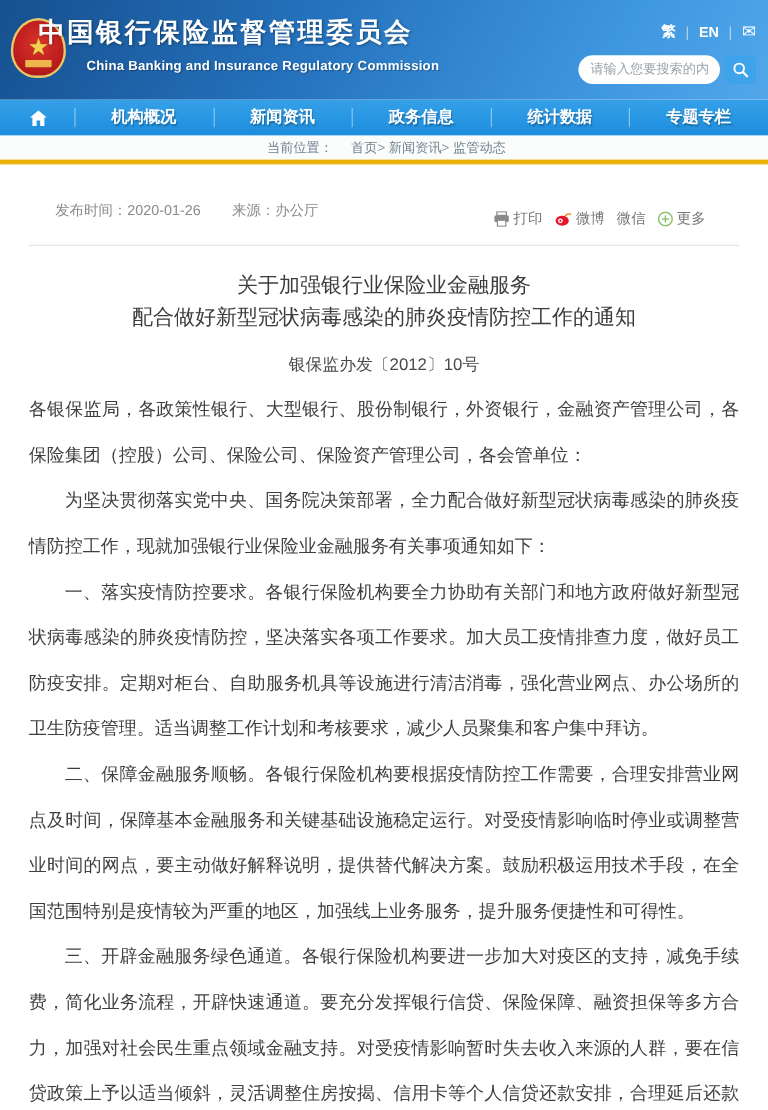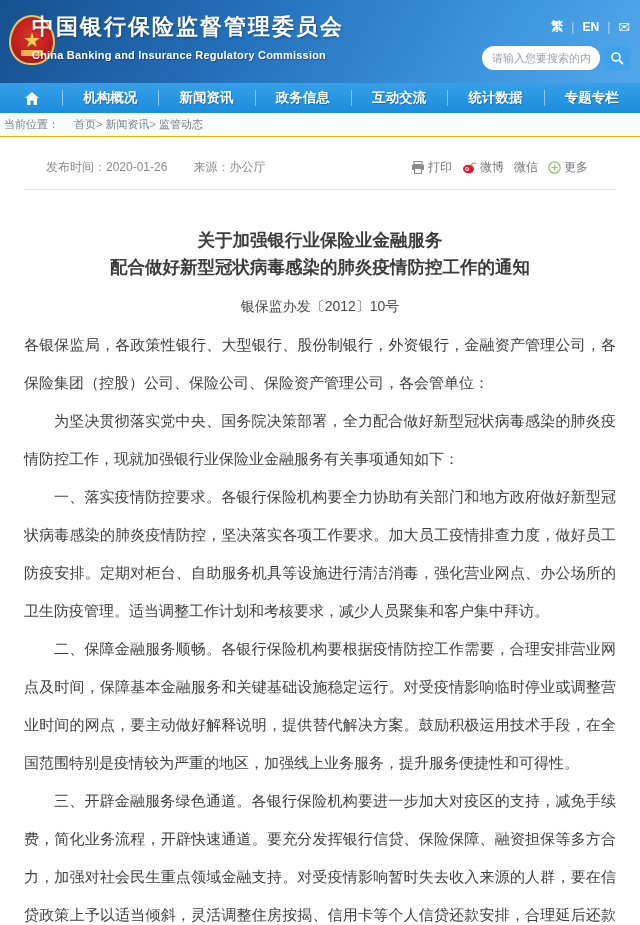--- a/index.html
+++ b/index.html
@@ -19,21 +19,21 @@
     width:46px; height:50px;
     background:radial-gradient(circle at 50% 42%,#d9342b 0%,#c01f1f 55%,#9e1414 100%);
     border:2px solid #e9c766;
     border-radius:50% 50% 46% 46% / 55% 55% 45% 45%;
     display:flex; align-items:center; justify-content:center;
   }
   .emblem .star { color:#f4d053; font-size:20px; line-height:1; text-shadow:0 0 1px #8a5a00; }
   .emblem .gate { position:absolute; bottom:7px; left:50%; transform:translateX(-50%); width:22px; height:6px; background:#f4d053; border-radius:1px; opacity:.85; }
   .site-id { position:absolute; left:32px; top:12px; }
   .site-title { font-size:22px; font-weight:bold; letter-spacing:2px; text-shadow:1px 1px 2px rgba(0,0,0,.35); }
-  .site-subtitle { font-size:11px; font-weight:bold; margin-top:7px; letter-spacing:.2px; text-shadow:1px 1px 1px rgba(0,0,0,.3); }
+  .site-subtitle { font-size:11px; font-weight:bold; margin-top:7px; letter-spacing:.2px; text-shadow:1px 1px 1px rgba(0,0,0,.3);margin-left:40px; }
   .header-top-links {
     position:absolute; right:10px; top:18px;
     display:flex; align-items:center; gap:8px;
     font-size:12px; font-weight:bold;
   }
   .header-top-links .sep { color:rgba(255,255,255,.55); font-weight:normal; }
   .header-top-links a { color:#fff; text-decoration:none; cursor:pointer; }
   .mail-icon { font-size:14px; }
   .search-bar { position:absolute; right:10px; top:46px; display:flex; align-items:center; }
   .search-input {
@@ -62,40 +62,40 @@
     font-size:13.5px; font-weight:bold; cursor:pointer; position:relative;
     text-shadow:1px 1px 1px rgba(0,0,0,.25); white-space:nowrap;
   }
   .nav-list li::before {
     content:""; position:absolute; left:0; top:7px; bottom:7px;
     width:1px; background:rgba(255,255,255,.45);
   }
 
   
   .breadcrumb {
-    height:24px; background:#fbfcfc; border-bottom:1px solid #eab308;
+    height:24px; background:#fbfcfc; border-bottom:4px solid #eab308;
     display:flex; align-items:center; padding-left:4px;
-    font-size:11px; color:#72828f;
+    font-size:11px; color:#72828f;justify-content:center;
   }
   .breadcrumb ol { list-style:none; display:flex;margin-left:15px; }
   .breadcrumb li { cursor:pointer; }
   .breadcrumb li + li::before { content:" > "; color:#8b99a4; cursor:default; }
 
   
   .content { padding:0 24px; color:#3f3f3f; }
   .meta-row {
     margin-top:22px; display:flex; justify-content:space-between; align-items:center;
     font-size:12px; color:#8b8b8b;
   }
   .meta-left { padding-left:22px; display:flex; gap:26px; }
   .meta-actions { display:flex; align-items:center; gap:10px; padding-right:28px; color:#777; }
-  .meta-actions .action { display:flex; align-items:center; gap:3px; cursor:pointer; }
+  .meta-actions .action { display:flex; align-items:center; gap:3px; cursor:pointer;margin-top:15px; }
   .rule { border:none; border-top:1px solid #e4e4e4; margin-top:13px; }
 
-  .article-title { text-align:center; margin-top:37px; font-size:17.5px; font-weight:bold; color:#3c3c3c; line-height:27px; }
+  .article-title { text-align:center; margin-top:19px; font-size:17.5px; font-weight:normal; color:#3c3c3c; line-height:27px; }
   .doc-number { text-align:center; margin-top:17px; font-size:14px; color:#4a4a4a; }
 
   .body-text { margin-top:10px; font-size:15px; line-height:38px; text-align:justify; }
   .body-text p.salutation { text-indent:0; }
   .body-text p.para { text-indent:2em; }
 
   .icon-svg { display:block; }
 </style>
 </head>
 <body>
@@ -139,23 +139,20 @@
         <li>
           <span>机构概况</span>
         </li>
         <li>
           <span>新闻资讯</span>
         </li>
         <li>
           <span>政务信息</span>
         </li>
         <li>
-          <span>互动交流</span>
-        </li>
-        <li>
           <span>统计数据</span>
         </li>
         <li>
           <span>专题专栏</span>
         </li>
       </ul>
   </div>
 
   <div class="breadcrumb">
     <span>当前位置：</span>

